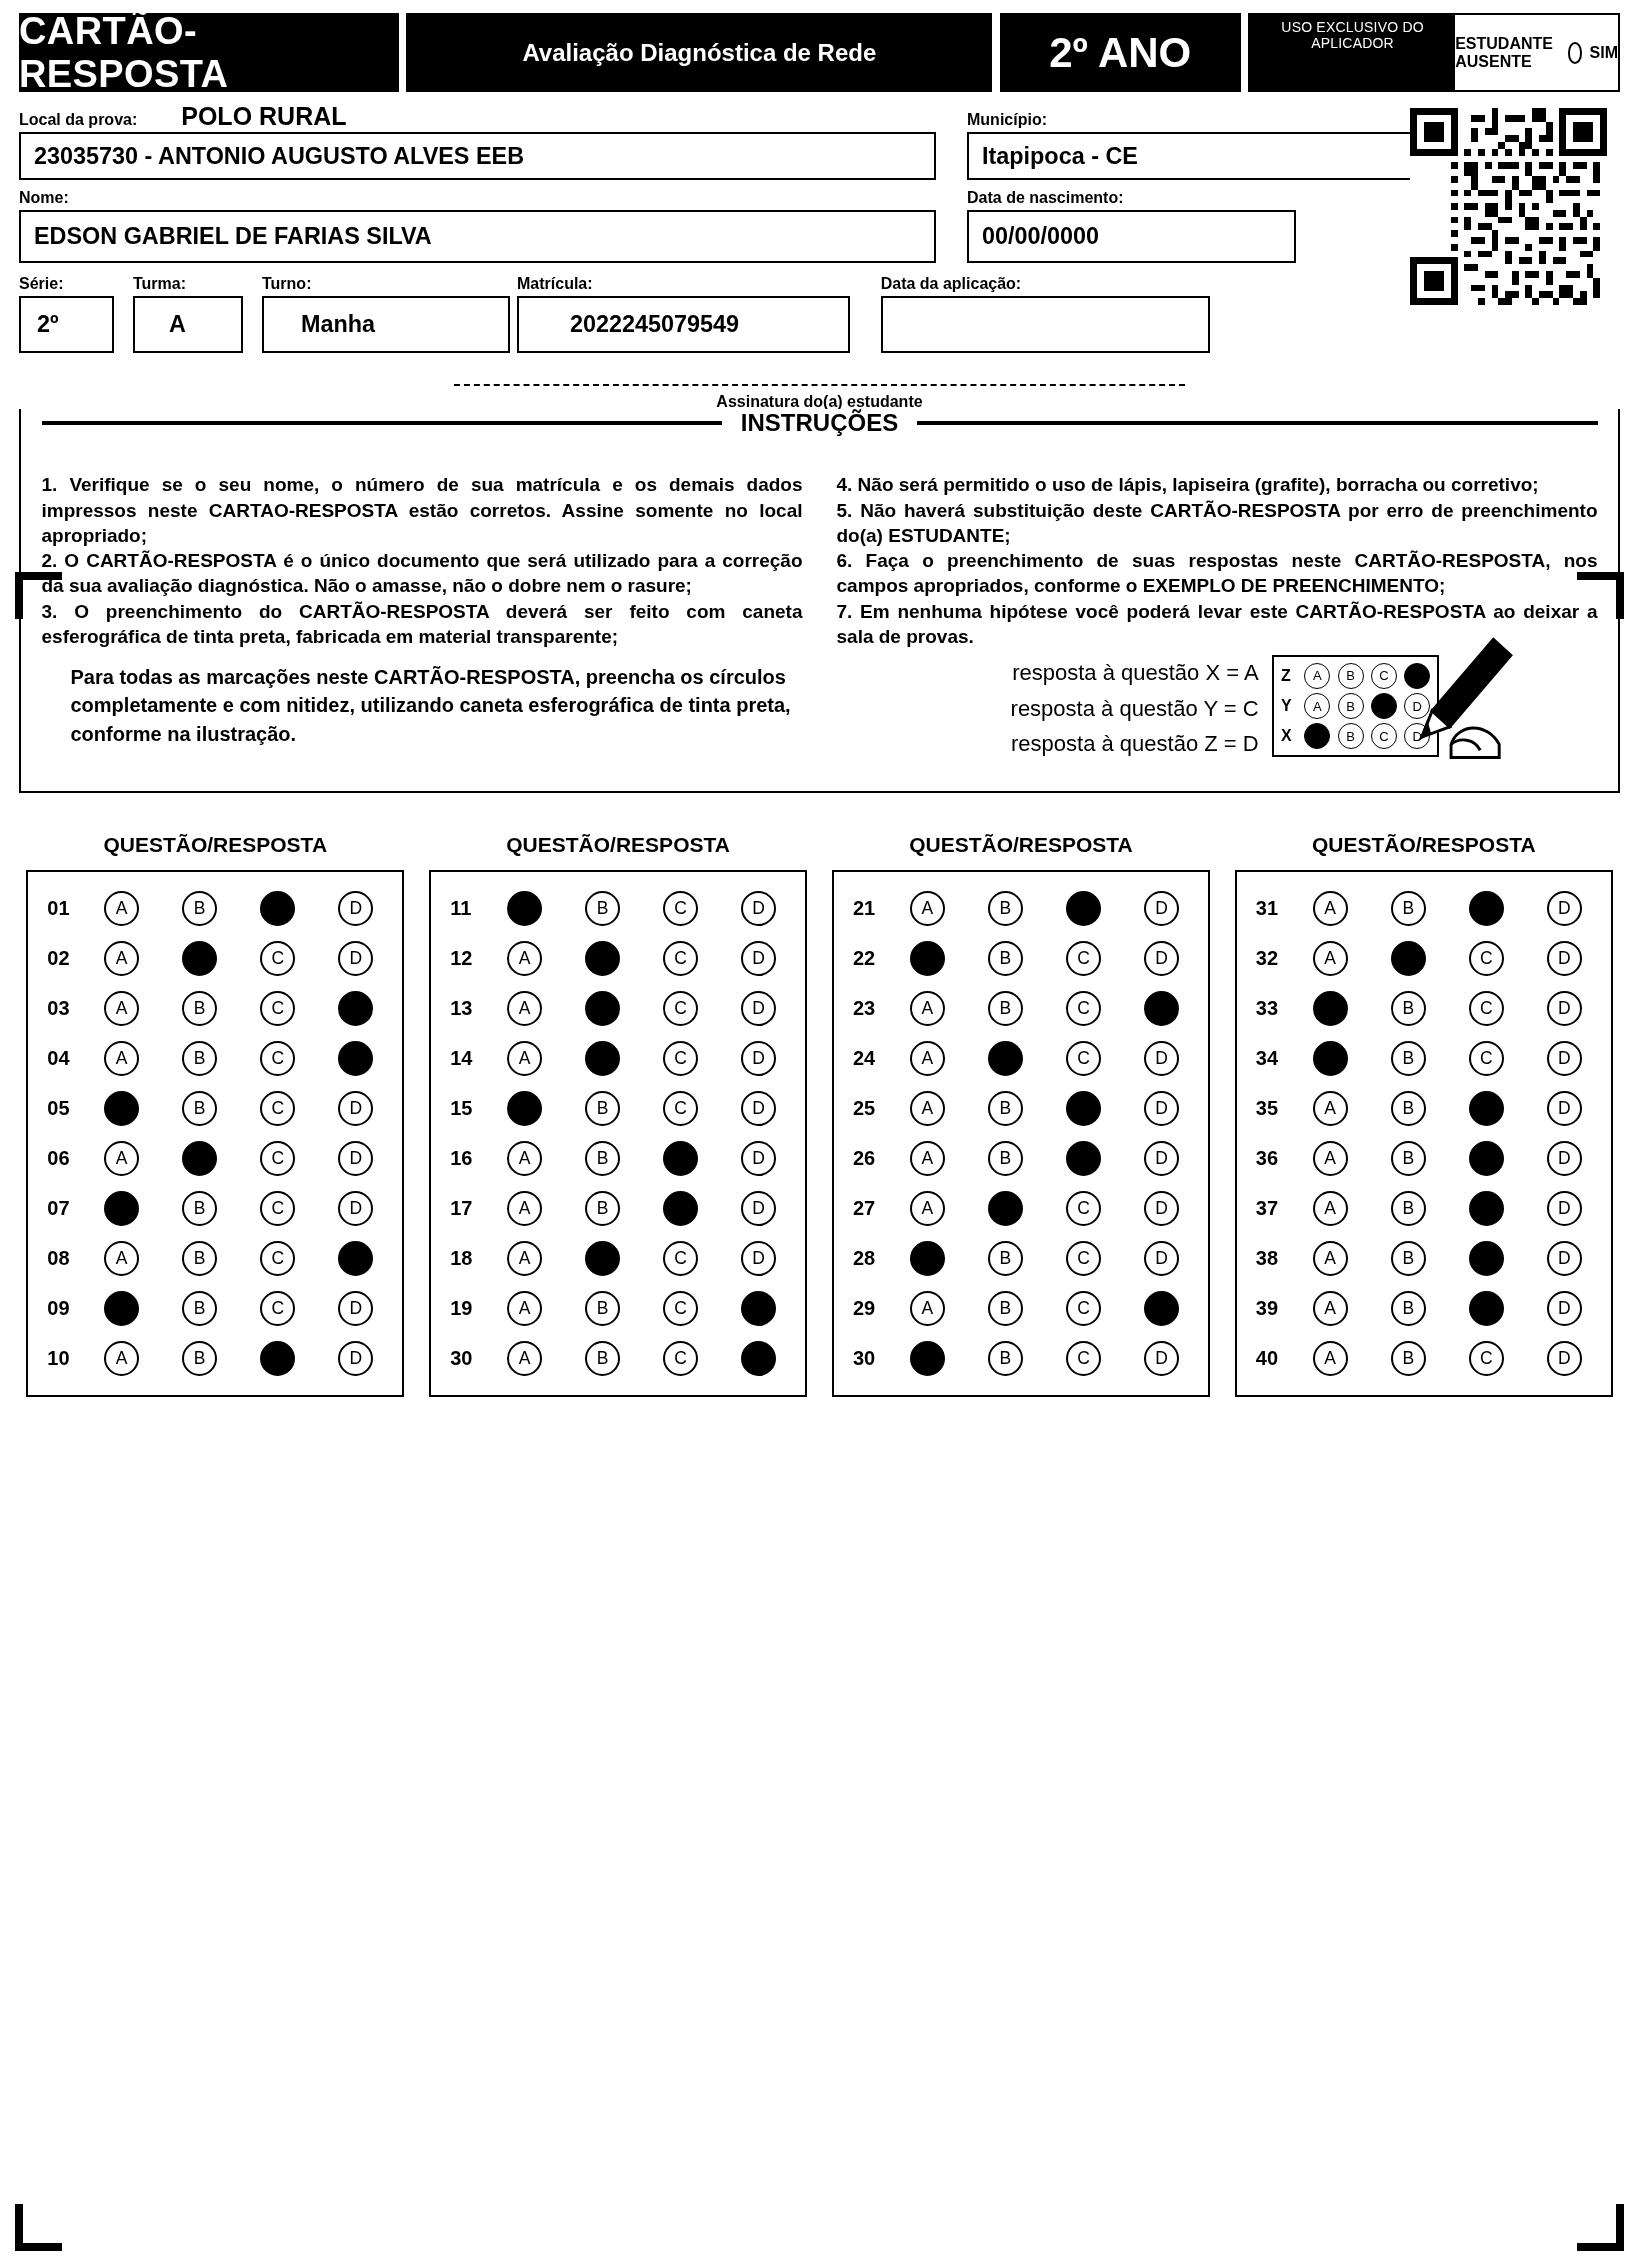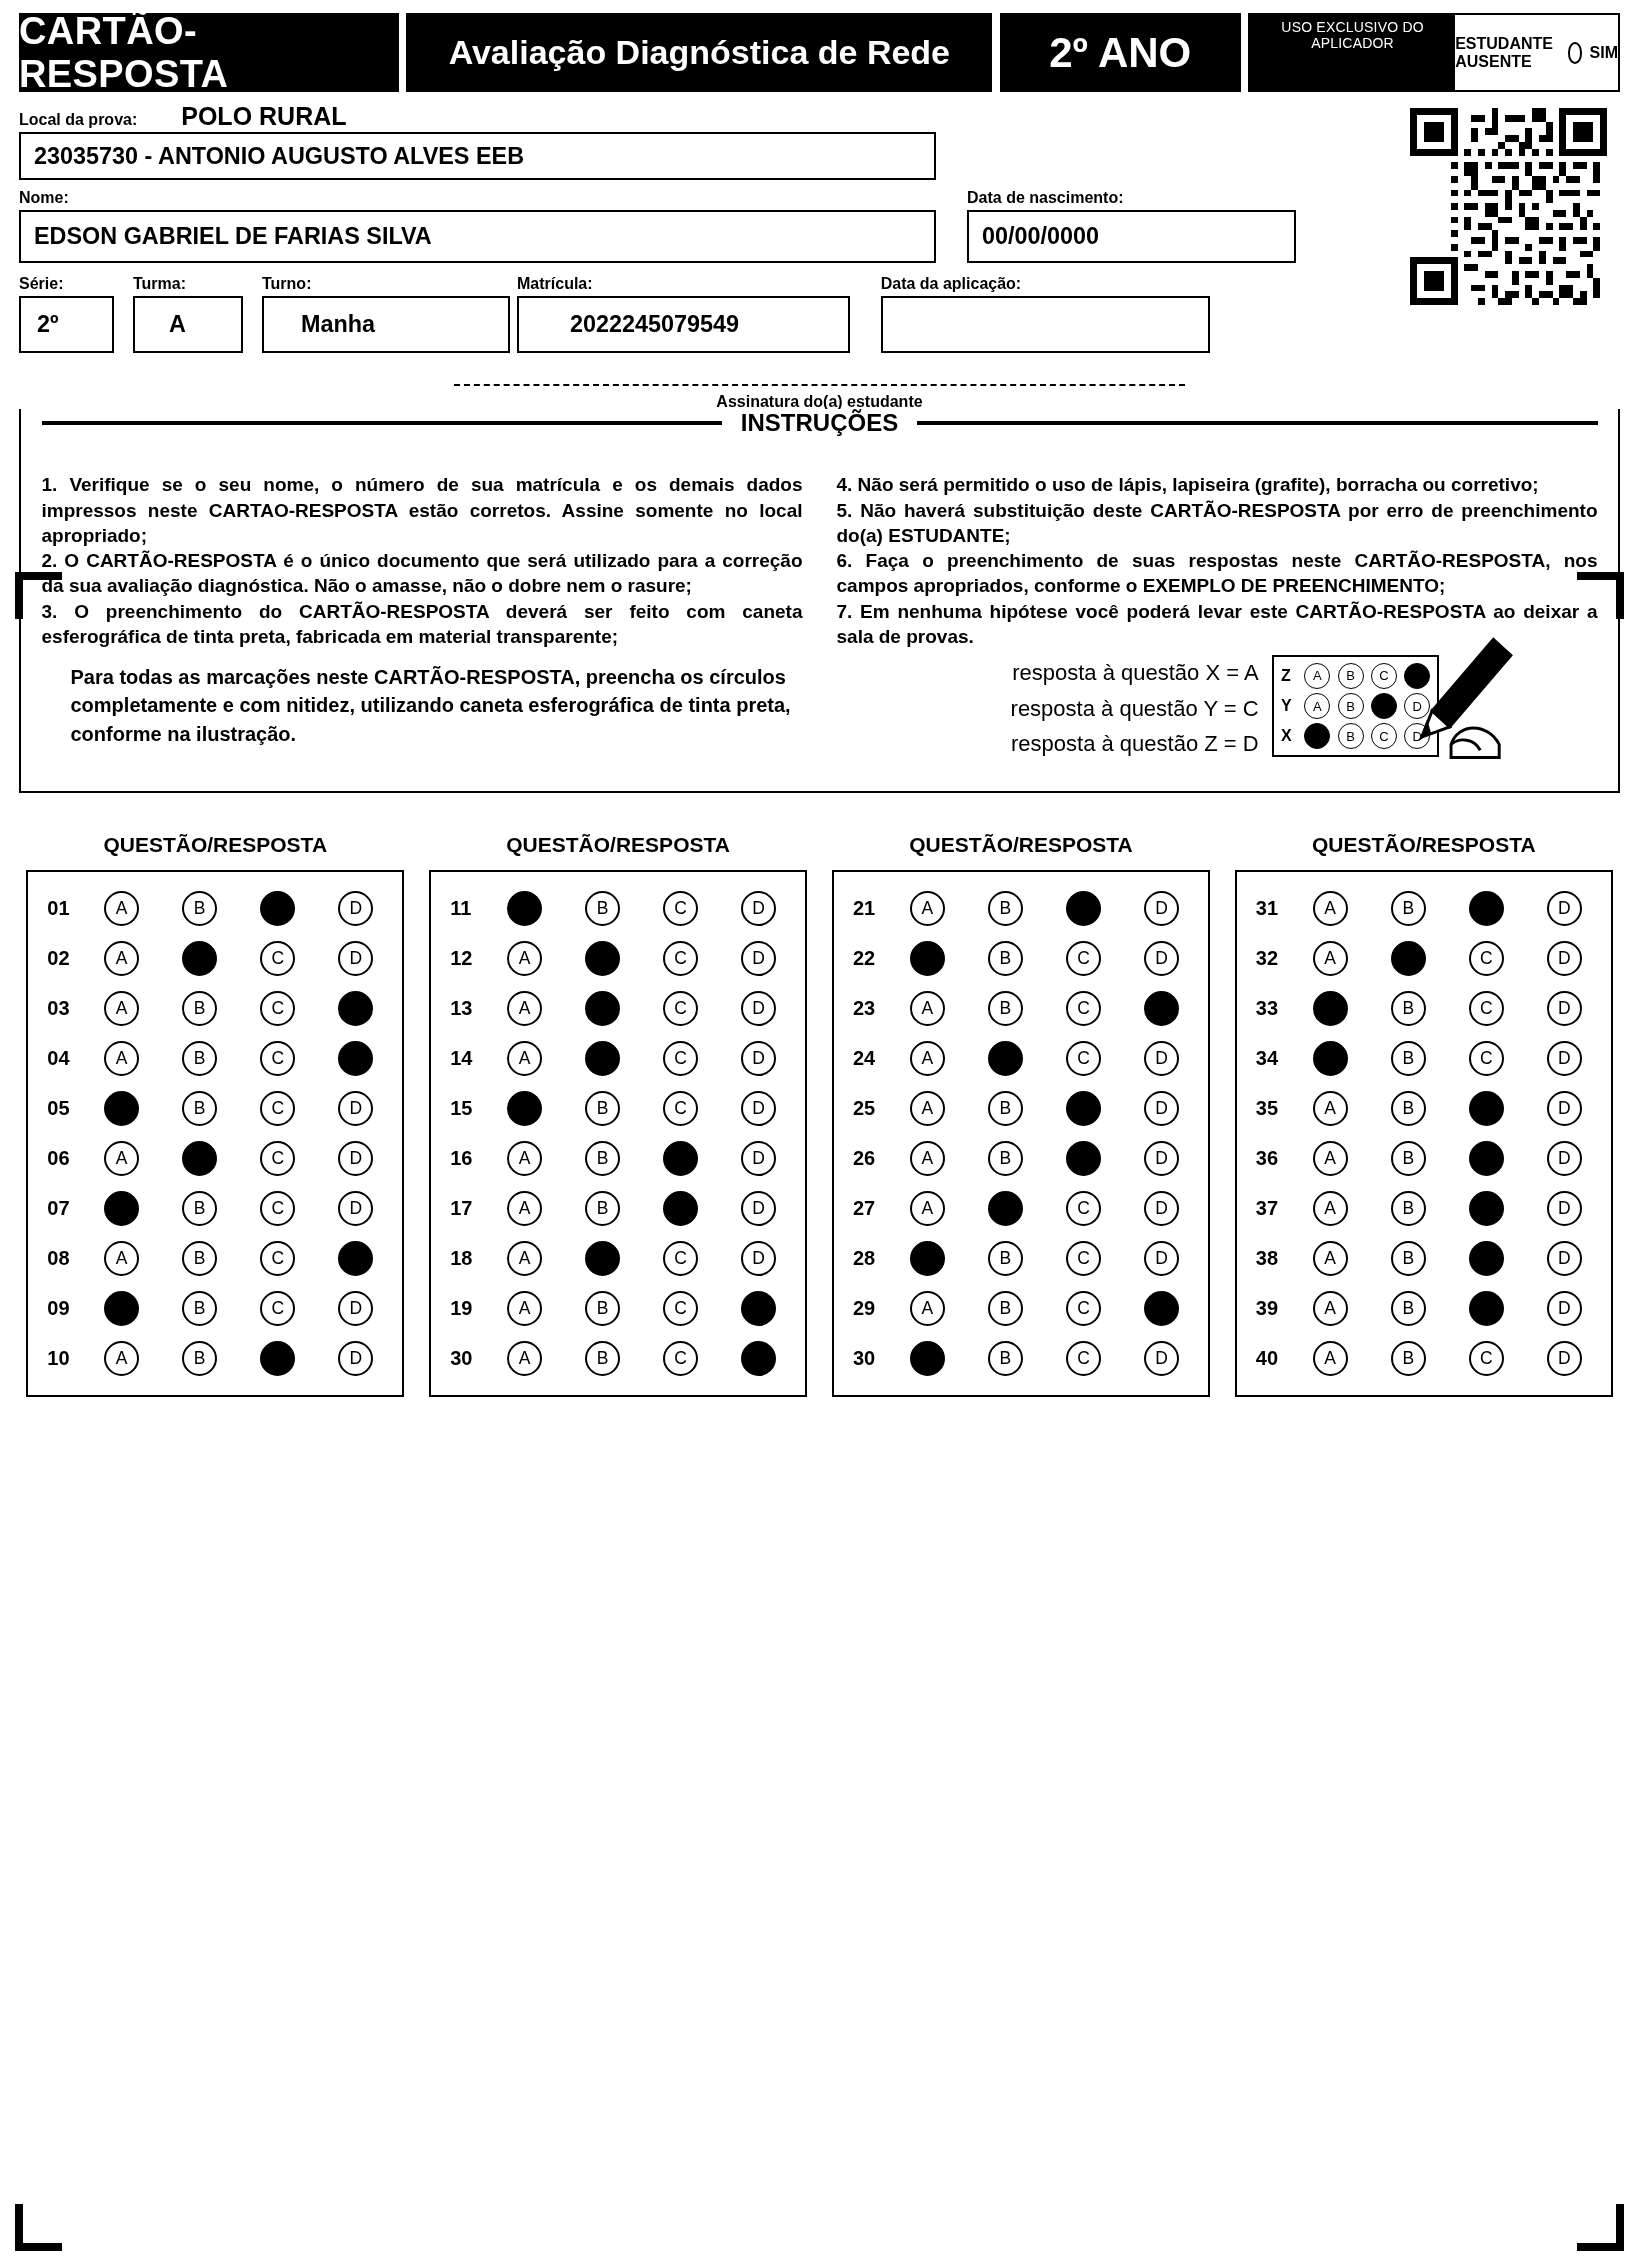--- a/index.html
+++ b/index.html
@@ -36,21 +36,21 @@
     justify-content: center;
     font-weight: bold;
   }
   .hdr-title1 {
     width: 380px;
     font-size: 38px;
     letter-spacing: 0.4px;
   }
   .hdr-title2 {
     flex: 1;
-    font-size: 34px;
+    font-size: 24px;
   }
   .hdr-title3 {
     width: 241px;
     font-size: 42px;
   }
   .hdr-applicator {
     width: 372px;
     border: 2.2px solid #000;
     display: flex;
     flex-direction: row;
@@ -454,20 +454,24 @@
     </div>
 
     <div class="row" style="gap:31px;">
       <div class="field" style="width:917px;">
         <div class="localprova-head">
           <span class="lbl">Local da prova:</span>
           <span class="polo">POLO RURAL</span>
         </div>
         <div class="box" style="width:917px;">23035730 - ANTONIO AUGUSTO ALVES EEB</div>
       </div>
+      <div class="field" style="width:468px;">
+        <span class="lbl">Município:</span>
+        <div class="box" style="width:468px;">Itapipoca - CE</div>
+      </div>
     </div>
 
     <div class="row" style="gap:31px; margin-top:9px;">
       <div class="field" style="width:917px;">
         <span class="lbl">Nome:</span>
         <div class="box" style="width:917px; height:53px;">EDSON GABRIEL DE FARIAS SILVA</div>
       </div>
       <div class="field" style="width:329px;">
         <span class="lbl">Data de nascimento:</span>
         <div class="box" style="width:329px; height:53px;">00/00/0000</div>

